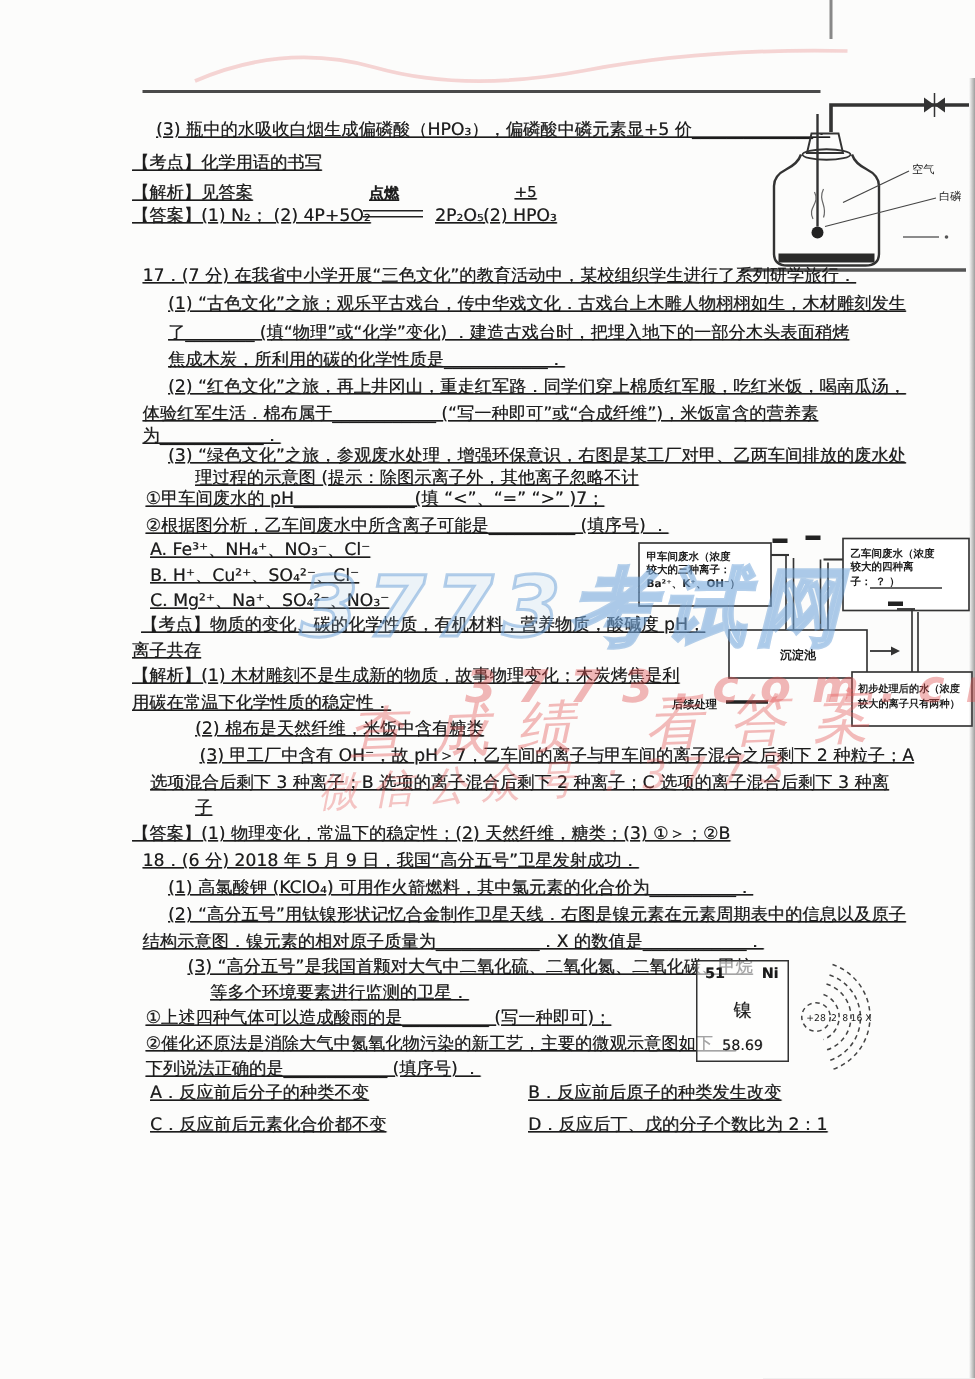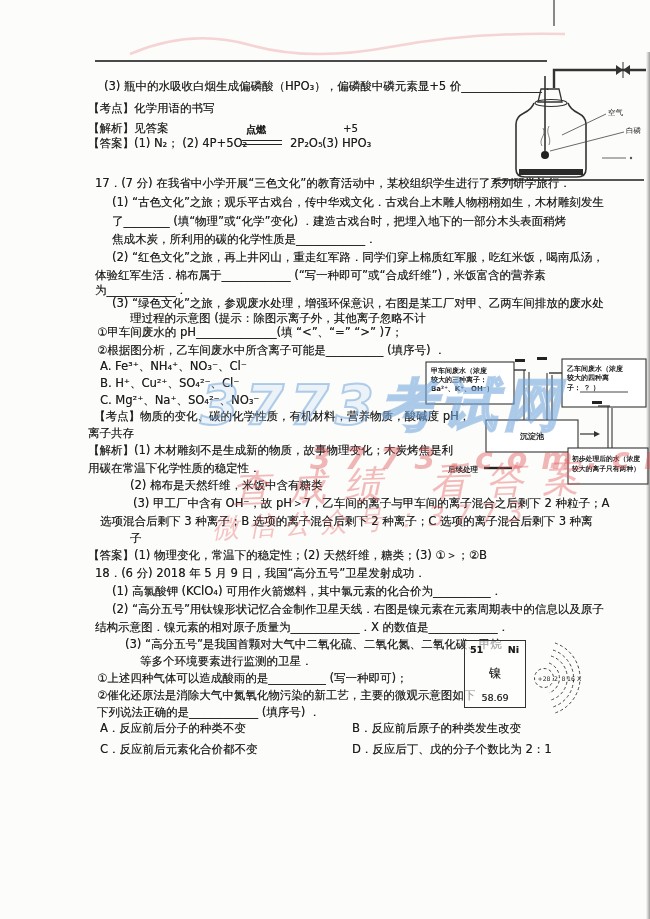--- a/index.html
+++ b/index.html
@@ -1,19 +1,19 @@
 <!DOCTYPE html>
 <html><head>
 <meta charset="utf-8">
 <style>
   html,body{margin:0;padding:0;background:#e8e8e8;}
   #page{position:relative;width:650px;height:919px;background:#fcfcfb;overflow:hidden;
         font-family:"DejaVu Sans","Liberation Sans",sans-serif;color:#1b1b1b;}
   .t{position:absolute;white-space:nowrap;font-size:11.5px;line-height:14px;color:#1c1c1c;
-     text-shadow:0.25px 0 0 rgba(0,0,0,0.55);}
+     text-shadow:0.25px 0 0 rgba(0,0,0,0.55);text-decoration:underline;}
   .small{font-size:10px;}
   .rule{position:absolute;background:#4a4a4a;}
   .dline{position:absolute;height:3.4px;border-top:1.3px solid #222;border-bottom:1.3px solid #222;}
   .elem-box{position:absolute;border:1.6px solid #333;background:rgba(255,255,255,0.6);}
   .elem-box span{position:absolute;text-shadow:0.25px 0 0 rgba(0,0,0,0.5);}
   .wm{position:absolute;pointer-events:none;z-index:4;white-space:nowrap;font-style:italic;}
   .wm-site{left:200px;top:368px;font-size:56px;font-weight:bold;letter-spacing:6px;
            color:rgba(165,205,240,0.18);-webkit-text-stroke:2px rgba(105,160,215,0.5);}
   .wm-url{left:310px;top:441px;font-size:30px;font-weight:bold;letter-spacing:14px;
           color:rgba(225,85,85,0.42);}
@@ -38,21 +38,21 @@
   <div class="rule" style="left:95px;top:60px;width:452px;height:2.2px;"></div>
   <div class="rule" style="left:553px;top:0;width:1.5px;height:26px;background:#888;"></div>
 
   <div class="t" style="left:104px;top:79px;">(3) 瓶中的水吸收白烟生成偏磷酸（HPO₃），偏磷酸中磷元素显+5 价______________．</div>
   <div class="t" style="left:88px;top:101px;">【考点】化学用语的书写</div>
   <div class="t" style="left:88px;top:121px;">【解析】见答案</div>
   <div class="t" style="left:88px;top:136px;">【答案】(1) N₂； (2) 4P+5O₂</div>
   <div class="t small" style="left:246px;top:123px;font-weight:bold;">点燃</div>
   <div class="dline" style="left:242px;top:140px;width:40px;"></div>
   <div class="t" style="left:290px;top:136px;">2P₂O₅</div>
-  <div class="t" style="left:322px;top:136px;">(3) HPO₃</div>
+  <div class="t" style="left:322px;top:136px;">(2) HPO₃</div>
   <div class="t small" style="left:343px;top:122px;">+5</div>
 
   <svg style="left:492px;top:58px;" width="158" height="134" viewBox="0 0 158 134">
 
     <line x1="2" y1="122" x2="152" y2="122" stroke="#555" stroke-width="2.2"></line>
     <line x1="110" y1="100" x2="134" y2="100" stroke="#666" stroke-width="1"></line>
     <circle cx="139" cy="100" r="1.2" fill="#555"></circle>
 
     <path d="M42,45 Q40,51 32,55 Q24,59 24,66 L24,111 Q24,119 33,119 L85,119 Q94,119 94,111 L94,66 Q94,59 86,55 Q78,51 76,45" fill="none" stroke="#333" stroke-width="1.6"></path>
     <rect x="27" y="111" width="64" height="6" fill="#2a2a2a"></rect>

